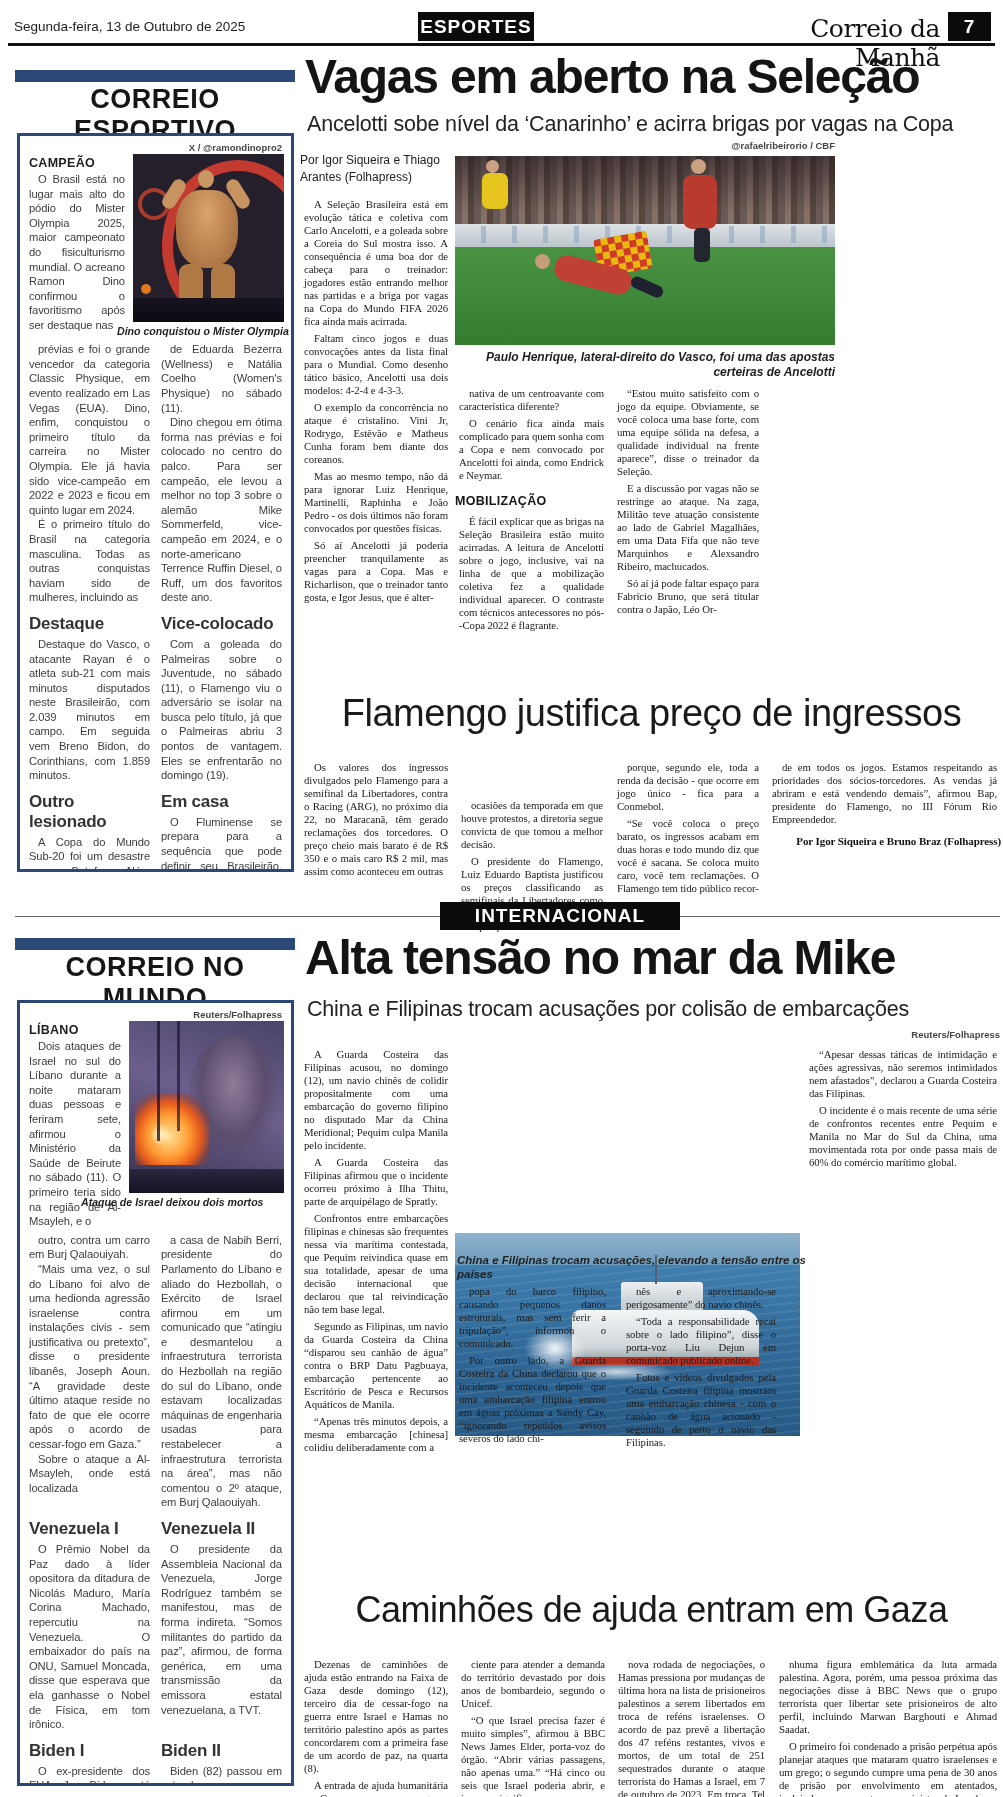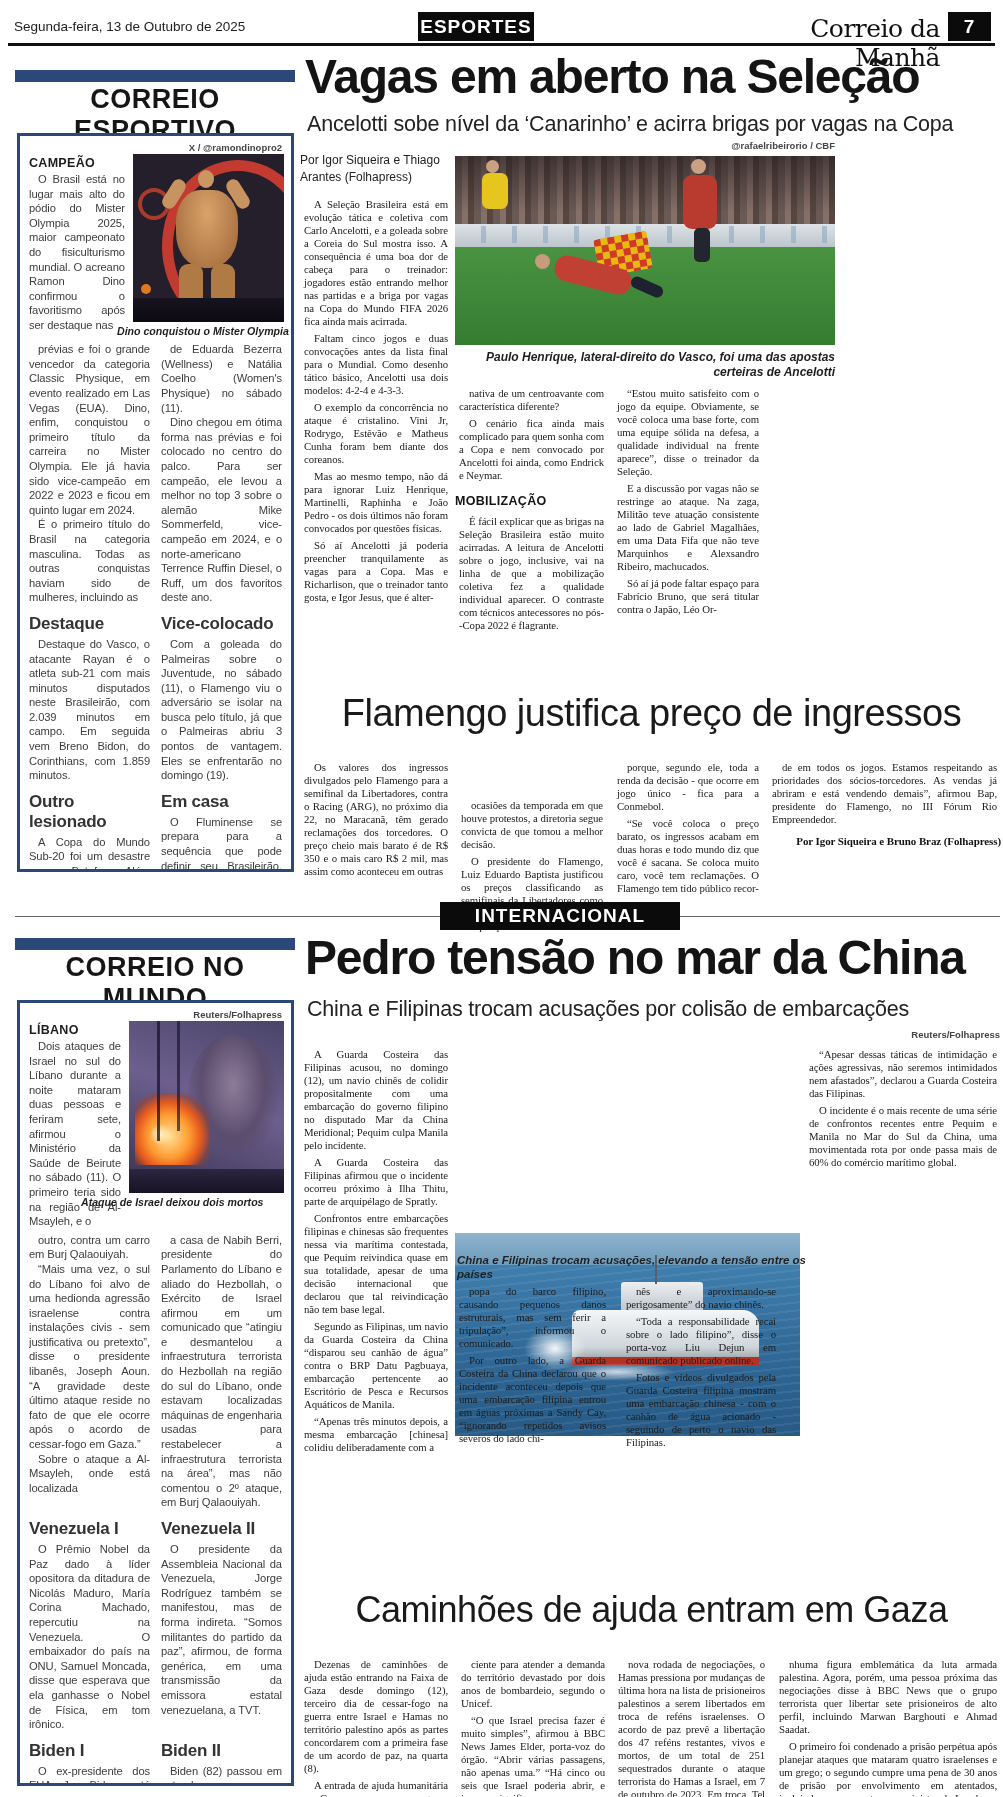--- a/index.html
+++ b/index.html
@@ -245,21 +245,21 @@
         <div>
           <div class="minihead">Biden II</div>
           <div class="sans">
               <p class="para">Biden (82) passou em setembro por um procedimento conhecido como cirurgia de Mohs para remover células cancerígenas da pele. O escritório do ex-presidente afirmou que o câncer já havia se espalhado para os ossos.</p>
             </div>
         </div>
       </div>
     </div>
   </div>
 
-  <div class="abs headline" style="left:305px;top:933px;width:698px;font-size:48px">Pedro tensão no mar da China</div>
+  <div class="abs headline" style="left:305px;top:933px;width:698px;font-size:48px">Alta tensão no mar da Mike</div>
   <div class="abs subhead" style="left:307px;top:997px;width:696px;font-size:21.5px">China e Filipinas trocam acusações por colisão de embarcações</div>
   <div class="abs credit" style="left:700px;top:1029px;width:300px;text-align:right">Reuters/Folhapress</div>
 
   <div class="abs serif" style="left:300px;top:1044px;width:152px;height:548px">
       <p class="para">A Guarda Costeira das Filipinas acusou, no domingo (12), um navio chinês de colidir propositalmente com uma embarcação do governo filipino no disputado Mar da China Meridional; Pequim culpa Manila pelo incidente.</p>
       <p class="para">A Guarda Costeira das Filipinas afirmou que o incidente ocorreu próximo à Ilha Thitu, parte de arquipélago de Spratly.</p>
       <p class="para">Confrontos entre embarcações filipinas e chinesas são frequentes nessa via marítima contestada, que Pequim reivindica quase em sua totalidade, apesar de uma decisão internacional que declarou que tal reivindicação não tem base legal.</p>
       <p class="para">Segundo as Filipinas, um navio da Guarda Costeira da China “disparou seu canhão de água” contra o BRP Datu Pagbuaya, embarcação pertencente ao Escritório de Pesca e Recursos Aquáticos de Manila.</p>
       <p class="para">“Apenas três minutos depois, a mesma embarcação [chinesa] colidiu deliberadamente com a</p>
     </div>

